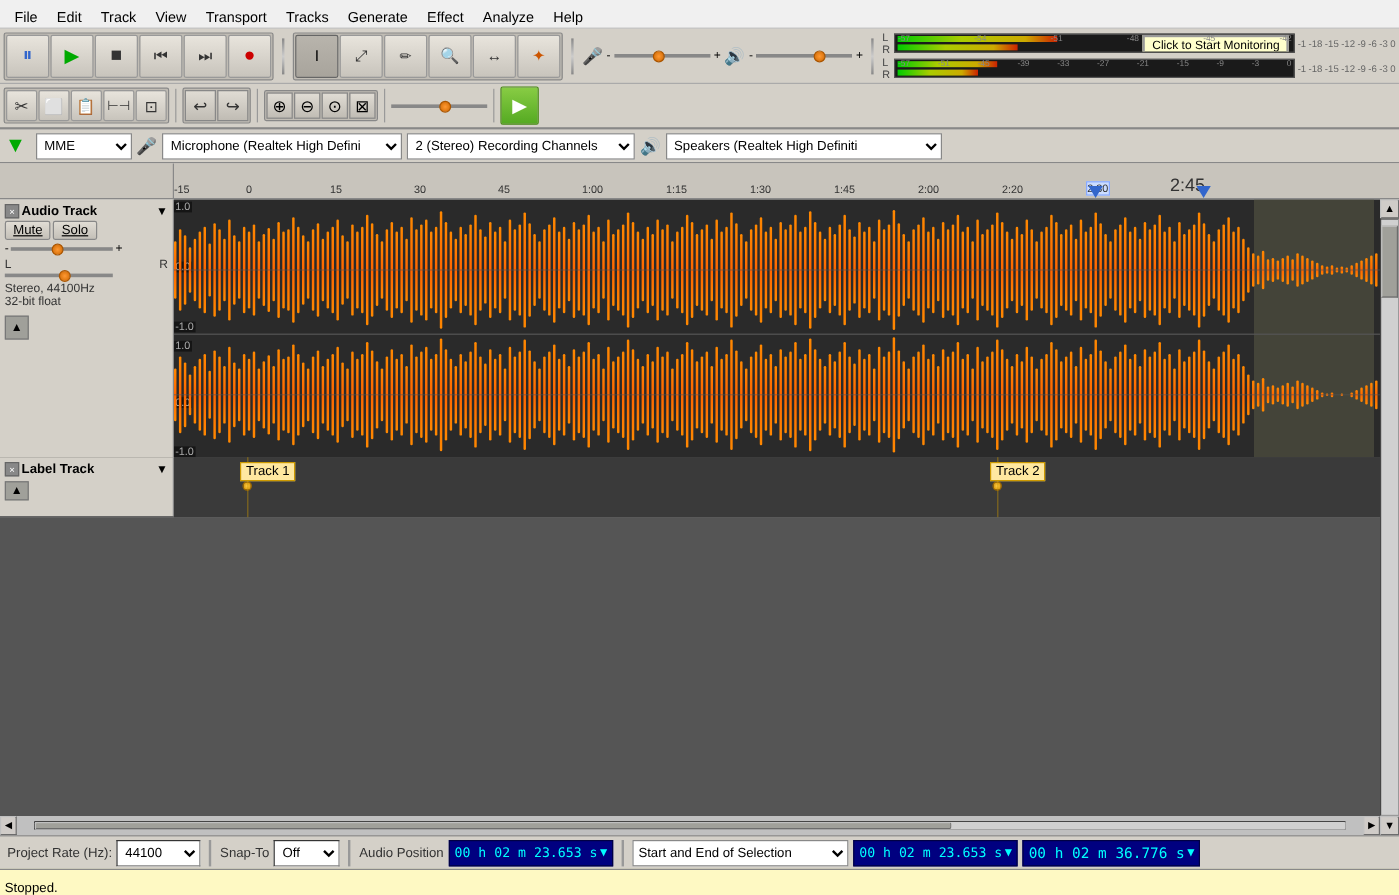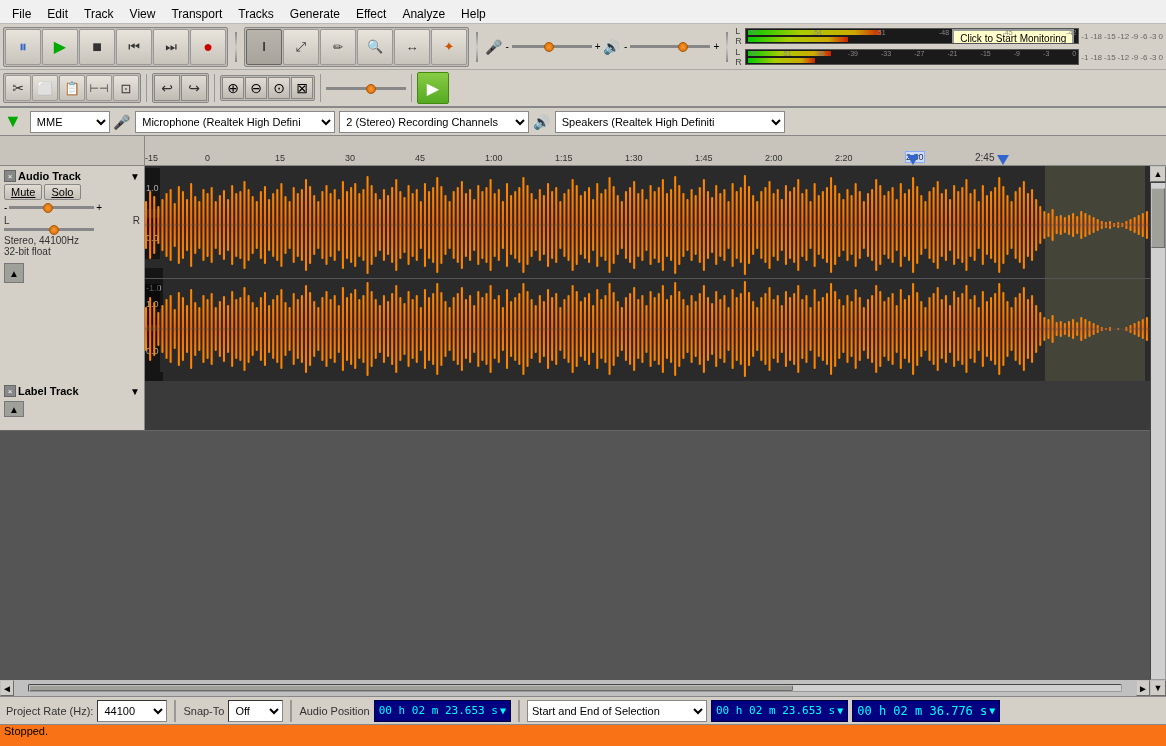--- a/index.html
+++ b/index.html
@@ -49,40 +49,40 @@
     .label-track-wrapper { display: flex; border-bottom: 1px solid #666; background: #3a3a3a; min-height: 45px; }
     .label-track-header { width: 145px; min-width: 145px; background: #d4d0c8; border-right: 1px solid #888; padding: 4px; display: flex; flex-direction: column; }
 
     
     .scroll-area { background: #c0c0c0; height: 16px; display: flex; align-items: center; }
     .scroll-track { flex: 1; height: 8px; background: #d0d0d0; border: 1px inset #999; margin: 0 14px; position: relative; border-radius: 2px; }
     .scroll-thumb { height: 100%; background: #a0a09a; border: 1px outset #c0c0c0; border-radius: 2px; }
     .scroll-btn { width: 14px; height: 16px; background: #d0ccc8; border: 1px outset #c0c0c0; display: flex; align-items: center; justify-content: center; cursor: pointer; font-size: 10px; }
 
     
-    .status-bar { background: #f97316; height: 22px; display: flex; align-items: flex-start; padding: 0 4px; border-top: 1px solid #888; gap: 4px; }
+    .status-bar { background: #fef9c3; height: 22px; display: flex; align-items: flex-end; padding: 0 4px; border-top: 1px solid #888; gap: 4px; }
     .status-text { font-size: 11px; }
     .bottom-label { font-size: 11px; color: #333; }
     .bottom-select { height: 22px; border: 1px inset #888; background: white; font-size: 11px; padding: 0 2px; }
     .time-display { background: #000080; color: #00ffff; font-family: monospace; font-size: 12px; padding: 1px 4px; height: 22px; display: flex; align-items: center; border: 1px solid #004; }
     .selection-dropdown { height: 22px; border: 1px solid #888; background: white; font-size: 11px; flex: 0 0 180px; }
     .toolbar-sep { width: 2px; height: 30px; background: linear-gradient(180deg, #888, #ccc, #888); margin: 0 3px; }
     .toolbar-sep-v { width: 1px; height: 28px; background: #999; margin: 0 2px; }
 
     .btn-group { display: flex; gap: 1px; background: #c0bcb4; border: 1px solid #888; padding: 1px; border-radius: 2px; }
 
     
     .zoom-btn { width: 22px; height: 22px; background: linear-gradient(180deg, #e0dcd4, #c0bcb4); border: 1px solid #888; cursor: pointer; display: flex; align-items: center; justify-content: center; font-size: 13px; }
 
     
     .undo-btn { width: 26px; height: 26px; background: linear-gradient(180deg, #e0dcd4, #c0bcb4); border: 1px solid #888; cursor: pointer; display: flex; align-items: center; justify-content: center; font-size: 14px; color: #333; }
 
     .monitoring-btn { background: #ffffcc; border: 2px solid #999; padding: 1px 6px; font-size: 10px; cursor: pointer; height: 18px; display: flex; align-items: center; white-space: nowrap; }
     
-    .scale-label { position: absolute; left: 0; font-size: 9px; color: #aaa; background: rgba(0,0,0,0.5); padding: 16px 1px; line-height: 1; }
+    .scale-label { position: absolute; left: 0; font-size: 9px; color: #aaa; background: rgba(0,0,0,0.5); padding: 0 1px; line-height: 1; }
 
     
     .app-window { width: 1166px; height: 746px; display: flex; flex-direction: column; overflow: hidden; }
     
     .content-area { flex: 1; display: flex; flex-direction: column; overflow: hidden; }
     .tracks-scroll-area { flex: 1; display: flex; overflow: hidden; }
     .tracks-column { flex: 1; display: flex; flex-direction: column; overflow: hidden; position: relative; }
     .scrollbar-right { width: 16px; background: #c0c0c0; display: flex; flex-direction: column; }
     .sb-btn { width: 16px; height: 16px; background: #d0ccc8; border: 1px outset #c0c0c0; display: flex; align-items: center; justify-content: center; font-size: 9px; cursor: pointer; }
     .sb-track-v { flex: 1; background: #d0d0d0; border: 1px inset #999; position: relative; }
@@ -282,21 +282,21 @@
             <span style="position:absolute; left:130px; font-size:9px; color:#333; bottom:2px;">15</span>
             <span style="position:absolute; left:200px; font-size:9px; color:#333; bottom:2px;">30</span>
             <span style="position:absolute; left:270px; font-size:9px; color:#333; bottom:2px;">45</span>
             <span style="position:absolute; left:340px; font-size:9px; color:#333; bottom:2px;">1:00</span>
             <span style="position:absolute; left:410px; font-size:9px; color:#333; bottom:2px;">1:15</span>
             <span style="position:absolute; left:480px; font-size:9px; color:#333; bottom:2px;">1:30</span>
             <span style="position:absolute; left:550px; font-size:9px; color:#333; bottom:2px;">1:45</span>
             <span style="position:absolute; left:620px; font-size:9px; color:#333; bottom:2px;">2:00</span>
             <span style="position:absolute; left:690px; font-size:9px; color:#333; bottom:2px;">2:20</span>
             <span style="position:absolute; left:760px; font-size:9px; color:#333; bottom:2px; background:#ccddff; border:1px solid #88aaff;">2:30</span>
-            <span style="position:absolute; left:830px; font-size:10px; color:#333; bottom:2px;">2:45</span>
+            <span style="position:absolute; left:830px; font-size:15px; color:#333; bottom:2px;">2:45</span>
           </div>
         </div>
 
         <div style="position:absolute; bottom:0; left:762px; border-left:6px solid transparent; border-right:6px solid transparent; border-top:10px solid #3366cc;"></div>
         <div style="position:absolute; bottom:0; left:852px; border-left:6px solid transparent; border-right:6px solid transparent; border-top:10px solid #3366cc; transform:scaleX(-1);"></div>
       </div>
     </div>
 
     <div class="tracks-scroll-area">
       <div class="tracks-column">
@@ -862,20 +862,32 @@
         <div class="label-track-wrapper" style="height:50px; min-height:50px;">
           <div class="label-track-header">
             <div class="track-header-top">
               <div class="track-close">×</div>
               <span class="track-name">Label Track</span>
               <span class="track-dropdown">▼</span>
             </div>
             <div class="track-collapse-btn" style="width:20px; height:16px; margin-top:2px;">▲</div>
           </div>
 
+          <div style="flex:1; background:#3a3a3a; position:relative; height:50px;">
+
+            <div style="position:absolute; left:55px; top:4px; background:#ffe8a0; border:1px solid #cc9900; font-size:11px; padding:1px 4px; cursor:pointer; z-index:2;">Track 1</div>
+
+            <div style="position:absolute; left:57px; top:20px; width:8px; height:8px; background:radial-gradient(circle, #ffcc44, #cc8800); border-radius:50%; border:1px solid #996600;"></div>
+            <div style="position:absolute; left:61px; top:0; width:1px; height:50px; background:#cc9900; opacity:0.5;"></div>
+
+            <div style="position:absolute; left:680px; top:4px; background:#ffe8a0; border:1px solid #cc9900; font-size:11px; padding:1px 4px; cursor:pointer; z-index:2;">Track 2</div>
+
+            <div style="position:absolute; left:682px; top:20px; width:8px; height:8px; background:radial-gradient(circle, #ffcc44, #cc8800); border-radius:50%; border:1px solid #996600;"></div>
+            <div style="position:absolute; left:686px; top:0; width:1px; height:50px; background:#cc9900; opacity:0.5;"></div>
+          </div>
         </div>
 
         <div style="flex:1; background:#555;"></div>
 
         <div class="scroll-area">
           <div class="scroll-btn">◄</div>
           <div class="scroll-track">
             <div class="scroll-thumb" style="width:70%; left:10%;"></div>
           </div>
           <div class="scroll-btn">►</div>

